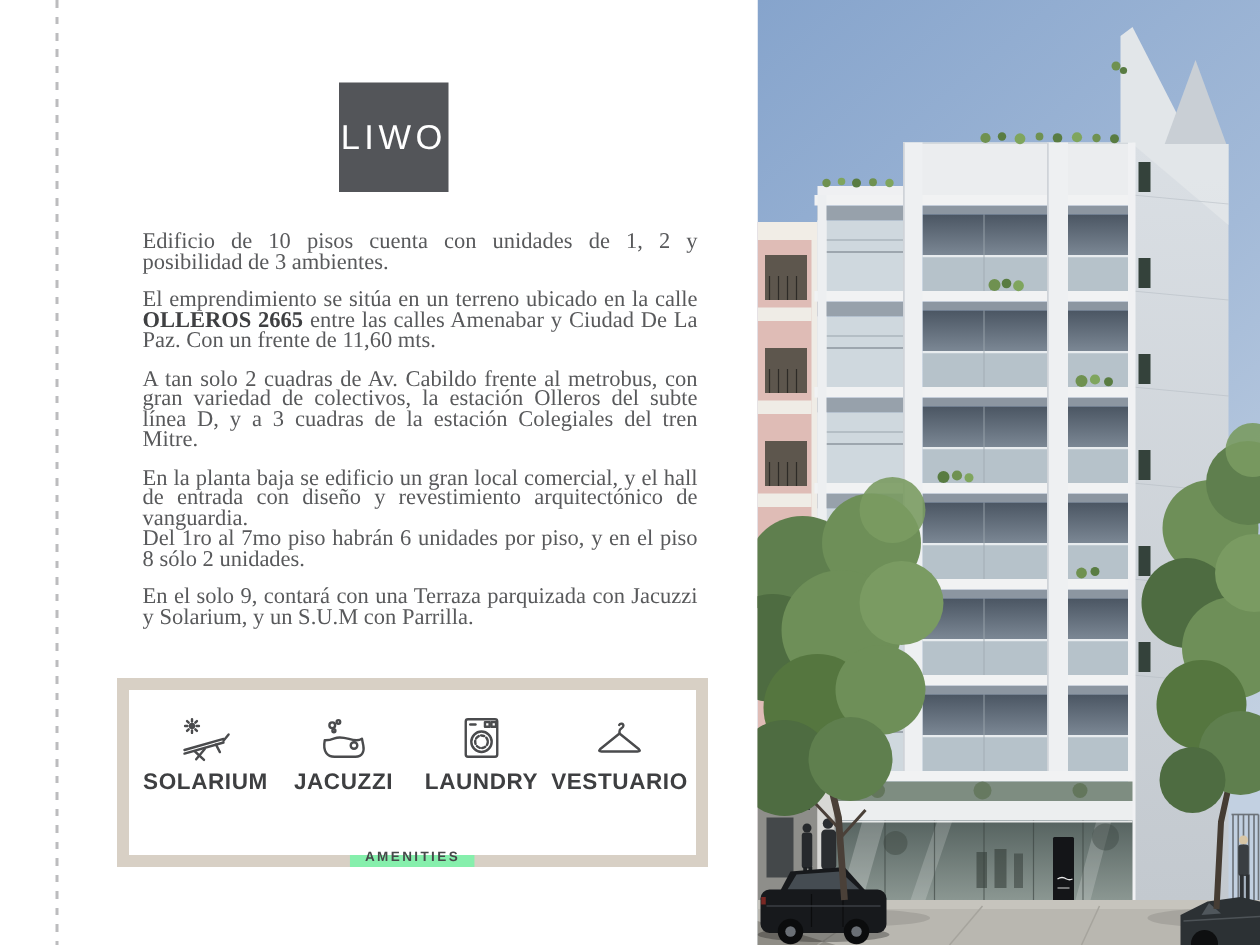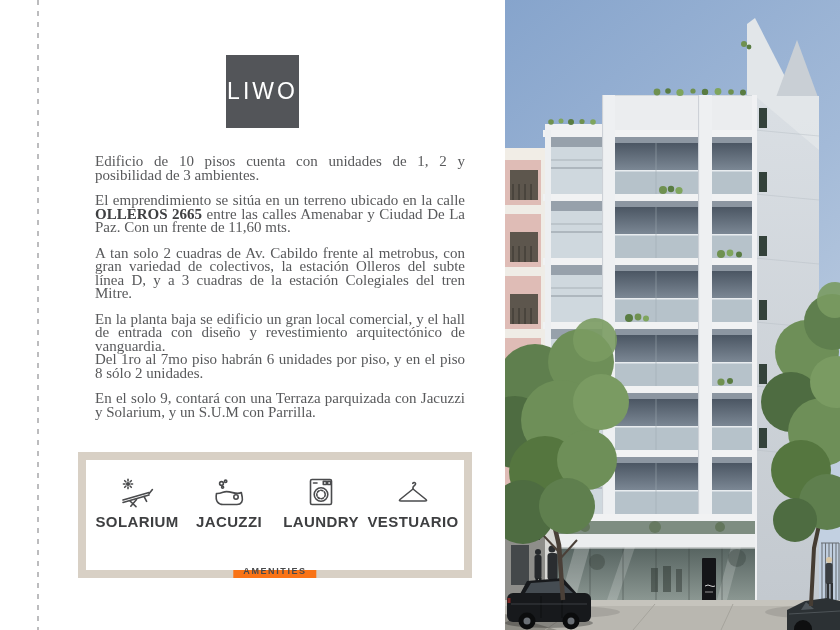--- a/index.html
+++ b/index.html
@@ -19,21 +19,21 @@
   .copy p.cont{margin:0;}
   .copy b{color:#3f4042;}
   
   .amen{position:absolute;left:78px;top:452px;width:394px;height:126px;box-sizing:border-box;
         border:8px solid #d8d0c5;background:#fff;}
   .amen-row{display:flex;justify-content:space-between;padding:15px 14px 0 14px;}
   .amen-item{width:74px;display:flex;flex-direction:column;align-items:center;text-align:center;}
   .amen-item svg{width:34px;height:34px;margin-bottom:7px;}
   .amen-label{font-size:15px;font-weight:bold;letter-spacing:.4px;color:#3e3f41;line-height:11px;}
   .amen-tab{position:absolute;left:50%;bottom:-8px;transform:translateX(-50%);
-            background:#f97316;padding:0 10px;height:8px;display:flex;align-items:center;}
+            background:#86efac;padding:0 10px;height:8px;display:flex;align-items:center;}
   .amen-tab span{position:relative;top:-3px;font-size:9px;font-weight:bold;letter-spacing:1.6px;
                  color:#47484a;white-space:nowrap;}
   
   .photo{position:absolute;left:505px;top:0;width:335px;height:630px;}
   .photo svg{display:block;}
   .ic{stroke:#4a4b4d;stroke-width:1.6;fill:none;stroke-linecap:round;stroke-linejoin:round;}
 </style>
 </head>
 <body>
 

